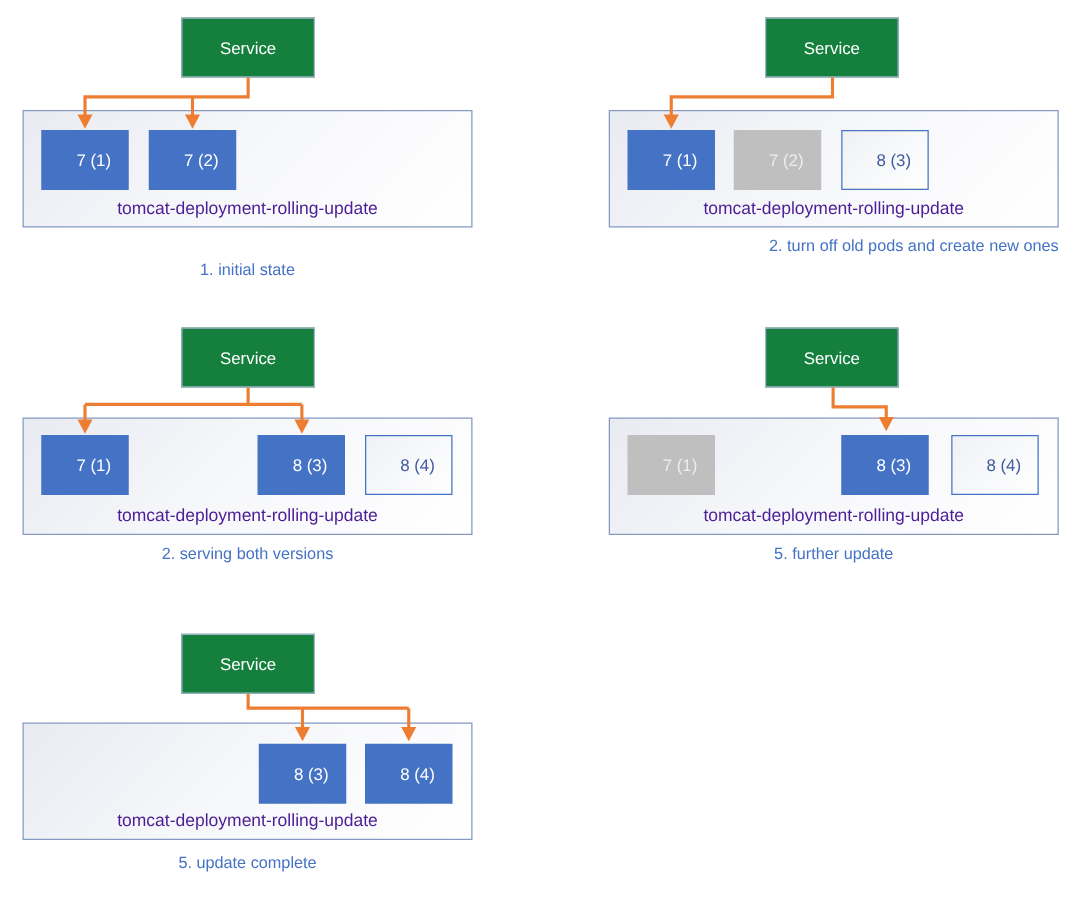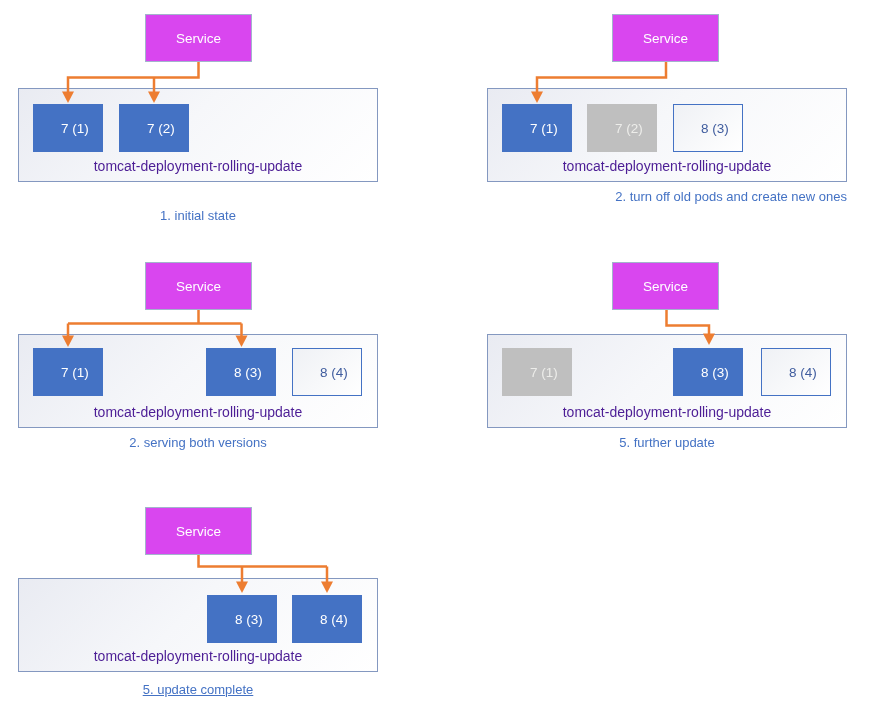--- a/index.html
+++ b/index.html
@@ -3,21 +3,21 @@
 <meta charset="utf-8">
 <style>
   html,body { margin:0; padding:0; background:#ffffff; }
   .stage {
     position:relative; width:870px; height:718px; overflow:hidden;
     background:#ffffff;
     font-family:"Liberation Sans", sans-serif;
   }
   .service {
     position:absolute; width:107px; height:48px; box-sizing:border-box;
-    background:#d946ef; border:1px solid #A3B3CC;
+    background:#15803d; border:1px solid #A3B3CC;
     color:#FFFFFF; font-size:13.5px;
     display:flex; align-items:center; justify-content:center;
     z-index:2;
   }
   .deploy {
     position:absolute; width:360px; height:94px; box-sizing:border-box;
     border:1px solid #8498C0;
     background:linear-gradient(135deg,#E9EBF2 0%,#F6F7FA 45%,#FFFFFF 100%);
     z-index:1;
   }
@@ -122,21 +122,21 @@
       <span>Service</span>
     </div>
     <div class="deploy" style="left:18px; top:578px;"></div>
     <div class="pod pod--active" style="left:207px; top:595px;">
       <span>8 (3)</span>
     </div>
     <div class="pod pod--active" style="left:292px; top:595px;">
       <span>8 (4)</span>
     </div>
     <div class="deploy-label" style="left:18px; top:648px;">tomcat-deployment-rolling-update</div>
-    <div class="caption" style="left:18px; top:682px;text-decoration:underline;">5. update complete</div>
+    <div class="caption" style="left:18px; top:682px;">5. update complete</div>
   </section>
 
   <svg class="arrows" viewBox="0 0 870 718" xmlns="http://www.w3.org/2000/svg">
     <g stroke="#ED7D31" stroke-width="2.5" fill="none">
 
       <path d="M198.5 62 V77.5 H68 V92"></path>
       <path d="M154 77.5 V92"></path>
 
       <path d="M666 62 V77.5 H537 V92"></path>
 

